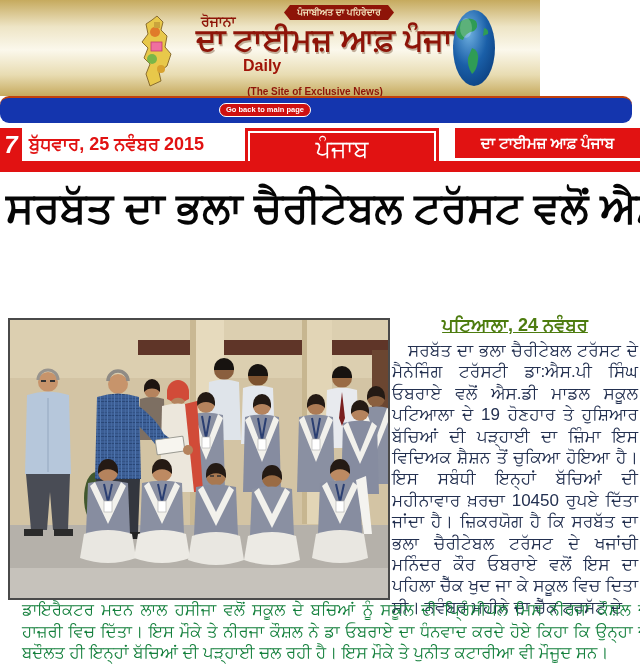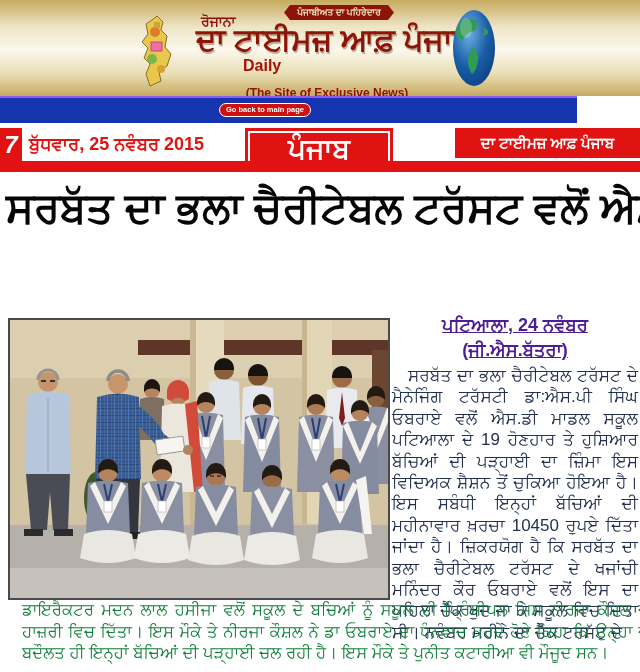--- a/index.html
+++ b/index.html
@@ -2,21 +2,21 @@
 <html><head>
 <meta charset="utf-8">
 <style>
   html,body{margin:0;padding:0;}
   body{
     width:640px;height:672px;position:relative;background:#fff;
     font-family:"Liberation Sans","DejaVu Sans",sans-serif;overflow:hidden;
   }
   
   .masthead{
-    position:absolute;left:0;top:0;width:640px;height:96px;
+    position:absolute;left:0;top:0;width:540px;height:96px;
     background:linear-gradient(180deg,#c6aa5e 0%,#eee5c6 28%,#fbf8ec 52%,#e8dcb2 78%,#c6aa5e 100%);
   }
   .map-logo{position:absolute;left:136px;top:14px;width:42px;height:76px;}
   .globe{position:absolute;left:451px;top:8px;width:46px;height:80px;}
   .ribbon{
     position:absolute;left:284px;top:5px;width:110px;height:15px;
     background:#8e1408;color:#f4e7c0;font-size:9px;font-weight:bold;
     display:flex;align-items:center;justify-content:center;
     clip-path:polygon(0 50%,6px 0,calc(100% - 6px) 0,100% 50%,calc(100% - 6px) 100%,6px 100%);
   }
@@ -24,60 +24,60 @@
   .title-pa{
     position:absolute;left:196px;top:22px;width:246px;text-align:center;
     font-size:31px;font-weight:bold;color:#8e1408;white-space:nowrap;
     text-shadow:1px 2px 0 rgba(90,40,10,.35);
   }
   .daily{position:absolute;left:243px;top:57px;font-size:16px;font-weight:bold;color:#a01408;}
   .title-en{
     position:absolute;left:196px;top:64px;width:246px;text-align:center;
     font-family:"Liberation Serif","DejaVu Serif",serif;font-size:21px;font-weight:bold;color:#8e1408;white-space:nowrap;
   }
-  .tagline-en{position:absolute;left:204px;top:86px;width:246px;text-align:center;font-size:12px;font-weight:bold;color:#8e1408;}
-  
-  .navbar{position:absolute;left:0;top:96px;width:577px;height:25px;background:#1435ae;border-top:2px solid #8b5cf6;}
+  .tagline-en{position:absolute;left:192px;top:86px;width:246px;text-align:center;font-size:10px;font-weight:bold;color:#8e1408;}
+  
+  .navbar{position:absolute;left:0;top:96px;width:632px;height:25px;background:#1435ae;border-top:2px solid #c2410c;border-radius:9px;}
   .nav-btn{
     position:absolute;top:5px;height:14px;line-height:12px;padding:0 6px;
     background:#cf1010;color:#fff;font-size:7.5px;font-weight:bold;
     border:1px solid #fff;border-radius:8px;cursor:pointer;white-space:nowrap;
   }
   .btn-back{left:219px;}
   .btn-home{left:371px;margin-top:44px;}
   
   .datebar{position:absolute;left:0;top:128px;width:640px;height:46px;background:#fff;}
   .page-num{
     position:absolute;left:0;top:0;width:22px;height:33px;background:#e11212;
     color:#fff;font-size:24px;font-weight:bold;display:flex;align-items:center;justify-content:center;font-style:italic;
   }
   .date-txt{position:absolute;left:29px;top:6px;font-size:18px;font-weight:bold;color:#e11212;white-space:nowrap;text-align:right;}
   .section-box{
-    position:absolute;left:245px;top:0;width:148px;height:42px;background:#e11212;
+    position:absolute;left:245px;top:0;width:194px;height:42px;background:#e11212;
     box-shadow:inset 0 0 0 3px #e11212, inset 0 0 0 5px #fff;
-    color:#fff;font-size:28px;font-weight:bold;display:flex;align-items:center;justify-content:center;
+    color:#fff;font-size:24px;font-weight:normal;display:flex;align-items:center;justify-content:center;
   }
   .brand-box{
     position:absolute;left:455px;top:0;width:185px;height:30px;background:#e11212;
     color:#fff;font-size:15px;font-weight:bold;display:flex;align-items:center;justify-content:center;white-space:nowrap;
   }
   .red-stripe{position:absolute;left:0;top:33px;width:640px;height:11px;background:#e11212;}
   
   .headline{position:absolute;left:6px;top:176px;width:630px;color:#050505;font-weight:bold;}
   .hl1{font-size:42px;line-height:64px;white-space:nowrap;}
   .hl2{font-size:42px;line-height:64px;white-space:nowrap;padding-left:22px;}
   
   .photo-frame{
     position:absolute;left:8px;top:318px;width:378px;height:278px;
     border:2px solid #4a4a4a;box-sizing:content-box;background:#d3c4a4;
   }
   .photo-frame svg{display:block;}
   .right-col{position:absolute;left:392px;top:313px;width:246px;color:#233050;}
   .dateline{
-    text-align:center;font-size:18px;line-height:25px;font-weight:bold;color:#4c1d95;
+    text-align:center;font-size:18px;line-height:25px;font-weight:bold;color:#4d7c0f;
     text-decoration:underline;margin-bottom:2px;
   }
   .col-body{
     margin:0;font-size:17px;line-height:21.4px;text-align:justify;text-indent:16px;color:#233050;
   }
   .bottom-para{
     position:absolute;left:22px;top:599px;width:632px;margin:0;
     font-size:16.5px;line-height:21.5px;text-align:justify;color:#15803d;
   }
 </style>
@@ -287,18 +287,17 @@
         <rect x="-4" y="29" width="8" height="11" fill="#fff" stroke="#aaa" stroke-width="0.6"></rect>
         <path d="M-24,62 q24,-8 48,0 l4,24 q-28,10 -56,0 z" fill="#e9e7e1"></path>
         <path d="M16,8 L24,62 h8 L26,4 z" fill="#f4f3ef"></path>
       </g>
   </svg>
 </div>
 
 <div class="right-col">
   <div class="dateline">
     <span>ਪਟਿਆਲਾ, 24 ਨਵੰਬਰ</span><br>
-    <span>(ਜੀ.ਐਸ.ਬੱਤਰਾ)</span>
   </div>
   <p class="col-body">ਸਰਬੱਤ ਦਾ ਭਲਾ ਚੈਰੀਟੇਬਲ ਟਰੱਸਟ ਦੇ ਮੈਨੇਜਿੰਗ ਟਰੱਸਟੀ ਡਾ:ਐਸ.ਪੀ ਸਿੰਘ ਓਬਰਾਏ ਵਲੋਂ ਐਸ.ਡੀ ਮਾਡਲ ਸਕੂਲ ਪਟਿਆਲਾ ਦੇ 19 ਹੋਣਹਾਰ ਤੇ ਹੁਸ਼ਿਆਰ ਬੱਚਿਆਂ ਦੀ ਪੜ੍ਹਾਈ ਦਾ ਜ਼ਿੰਮਾ ਇਸ ਵਿਦਿਅਕ ਸ਼ੈਸ਼ਨ ਤੋਂ ਚੁਕਿਆ ਹੋਇਆ ਹੈ। ਇਸ ਸਬੰਧੀ ਇਨ੍ਹਾਂ ਬੱਚਿਆਂ ਦੀ ਮਹੀਨਾਵਾਰ ਖ਼ਰਚਾ 10450 ਰੁਪਏ ਦਿੱਤਾ ਜਾਂਦਾ ਹੈ। ਜ਼ਿਕਰਯੋਗ ਹੈ ਕਿ ਸਰਬੱਤ ਦਾ ਭਲਾ ਚੈਰੀਟੇਬਲ ਟਰੱਸਟ ਦੇ ਖਜਾਂਚੀ ਮਨਿੰਦਰ ਕੌਰ ਓਬਰਾਏ ਵਲੋਂ ਇਸ ਦਾ ਪਹਿਲਾ ਚੈੱਕ ਖੁਦ ਜਾ ਕੇ ਸਕੂਲ ਵਿਚ ਦਿਤਾ ਸੀ। ਨਵੰਬਰ ਮਹੀਨੇ ਦਾ ਚੈੱਕ ਟਰਸੱਟ ਦੇ</p>
 </div>
 
 <p class="bottom-para">ਡਾਇਰੈਕਟਰ ਮਦਨ ਲਾਲ ਹਸੀਜਾ ਵਲੋਂ ਸਕੂਲ ਦੇ ਬਚਿਆਂ ਨੂੰ ਸਕੂਲ ਦੀ ਪ੍ਰਿੰਸੀਪਲ ਮਿਸ ਨੀਰਜਾ ਕੌਸ਼ਲ ਦੀ ਹਾਜ਼ਰੀ ਵਿਚ ਦਿੱਤਾ। ਇਸ ਮੌਕੇ ਤੇ ਨੀਰਜਾ ਕੌਸ਼ਲ ਨੇ ਡਾ ਓਬਰਾਏ ਦਾ ਧੰਨਵਾਦ ਕਰਦੇ ਹੋਏ ਕਿਹਾ ਕਿ ਉਨ੍ਹਾ ਦੀ ਬਦੌਲਤ ਹੀ ਇਨ੍ਹਾਂ ਬੱਚਿਆਂ ਦੀ ਪੜ੍ਹਾਈ ਚਲ ਰਹੀ ਹੈ। ਇਸ ਮੌਕੇ ਤੇ ਪੁਨੀਤ ਕਟਾਰੀਆ ਵੀ ਮੌਜੂਦ ਸਨ।</p>
 
 </body></html>

